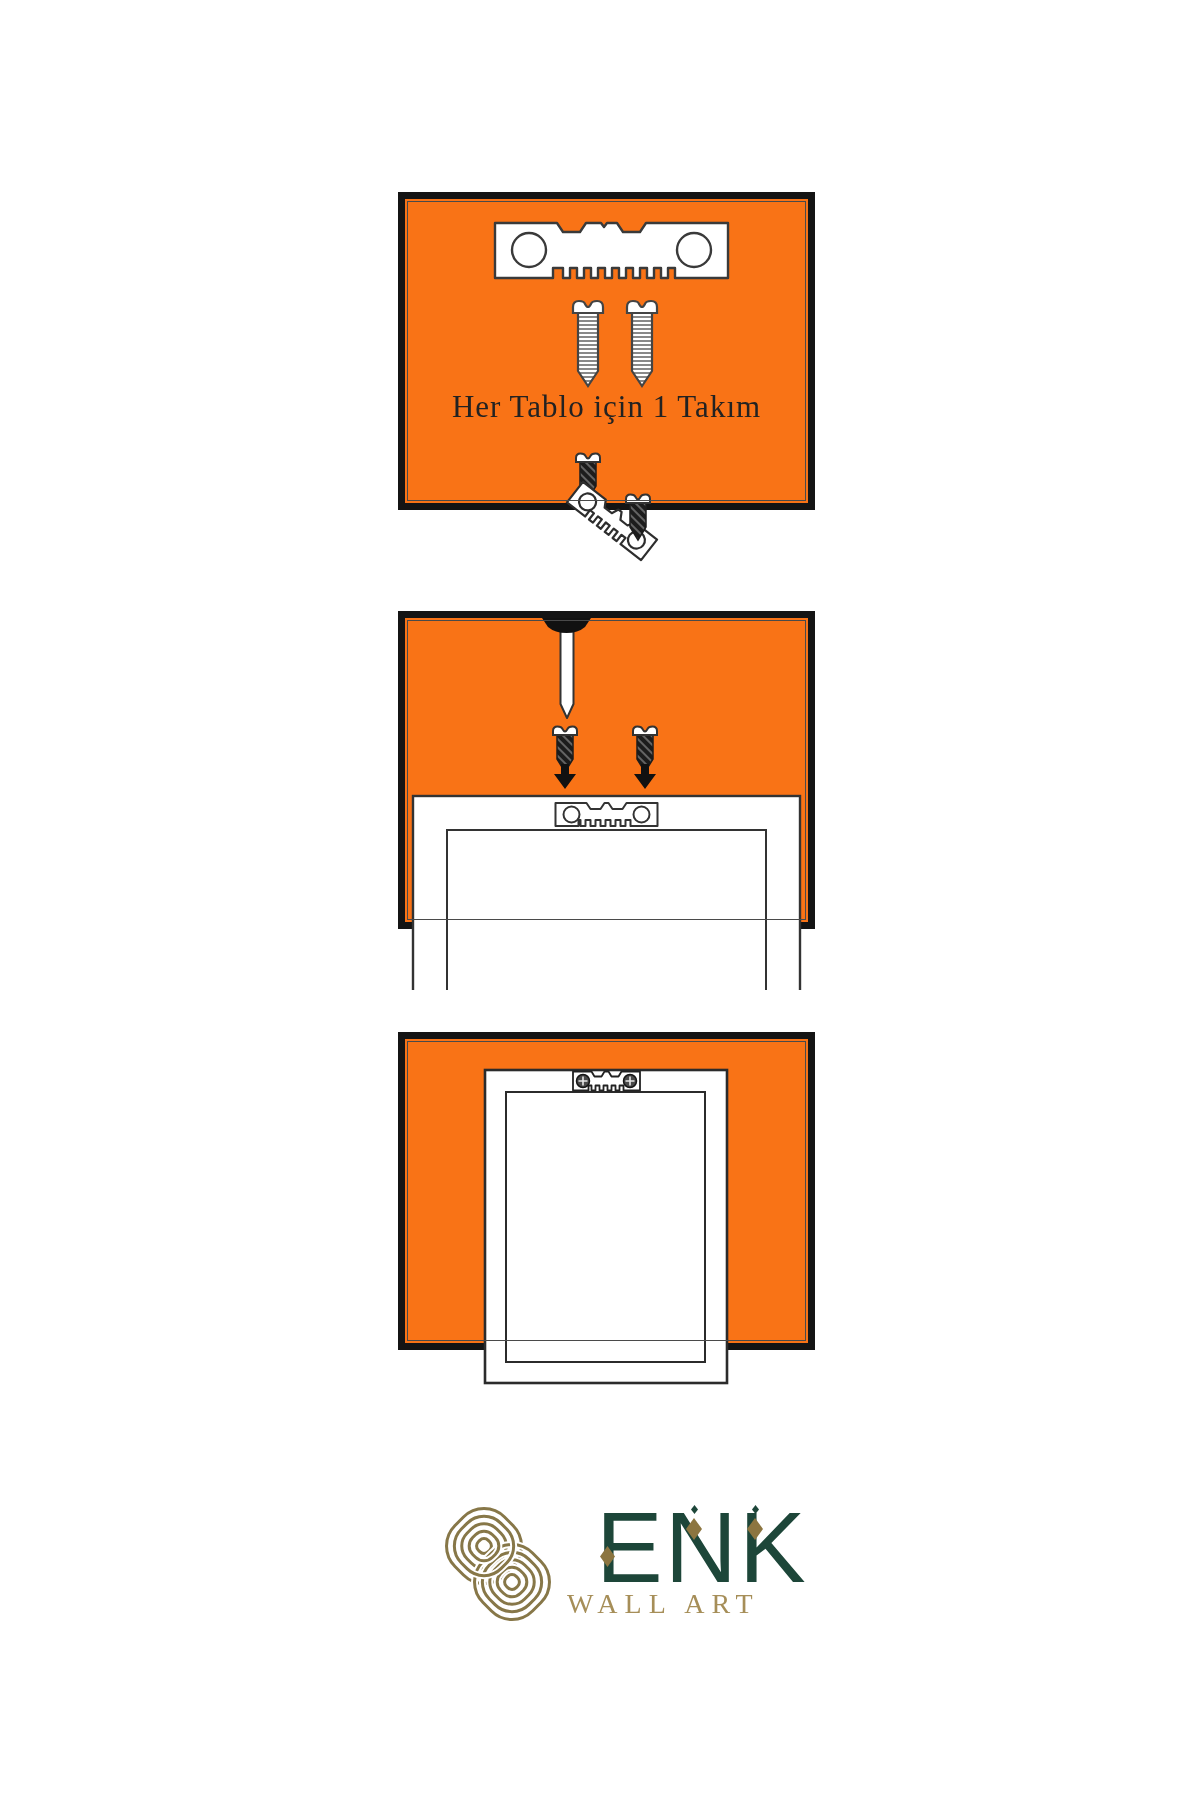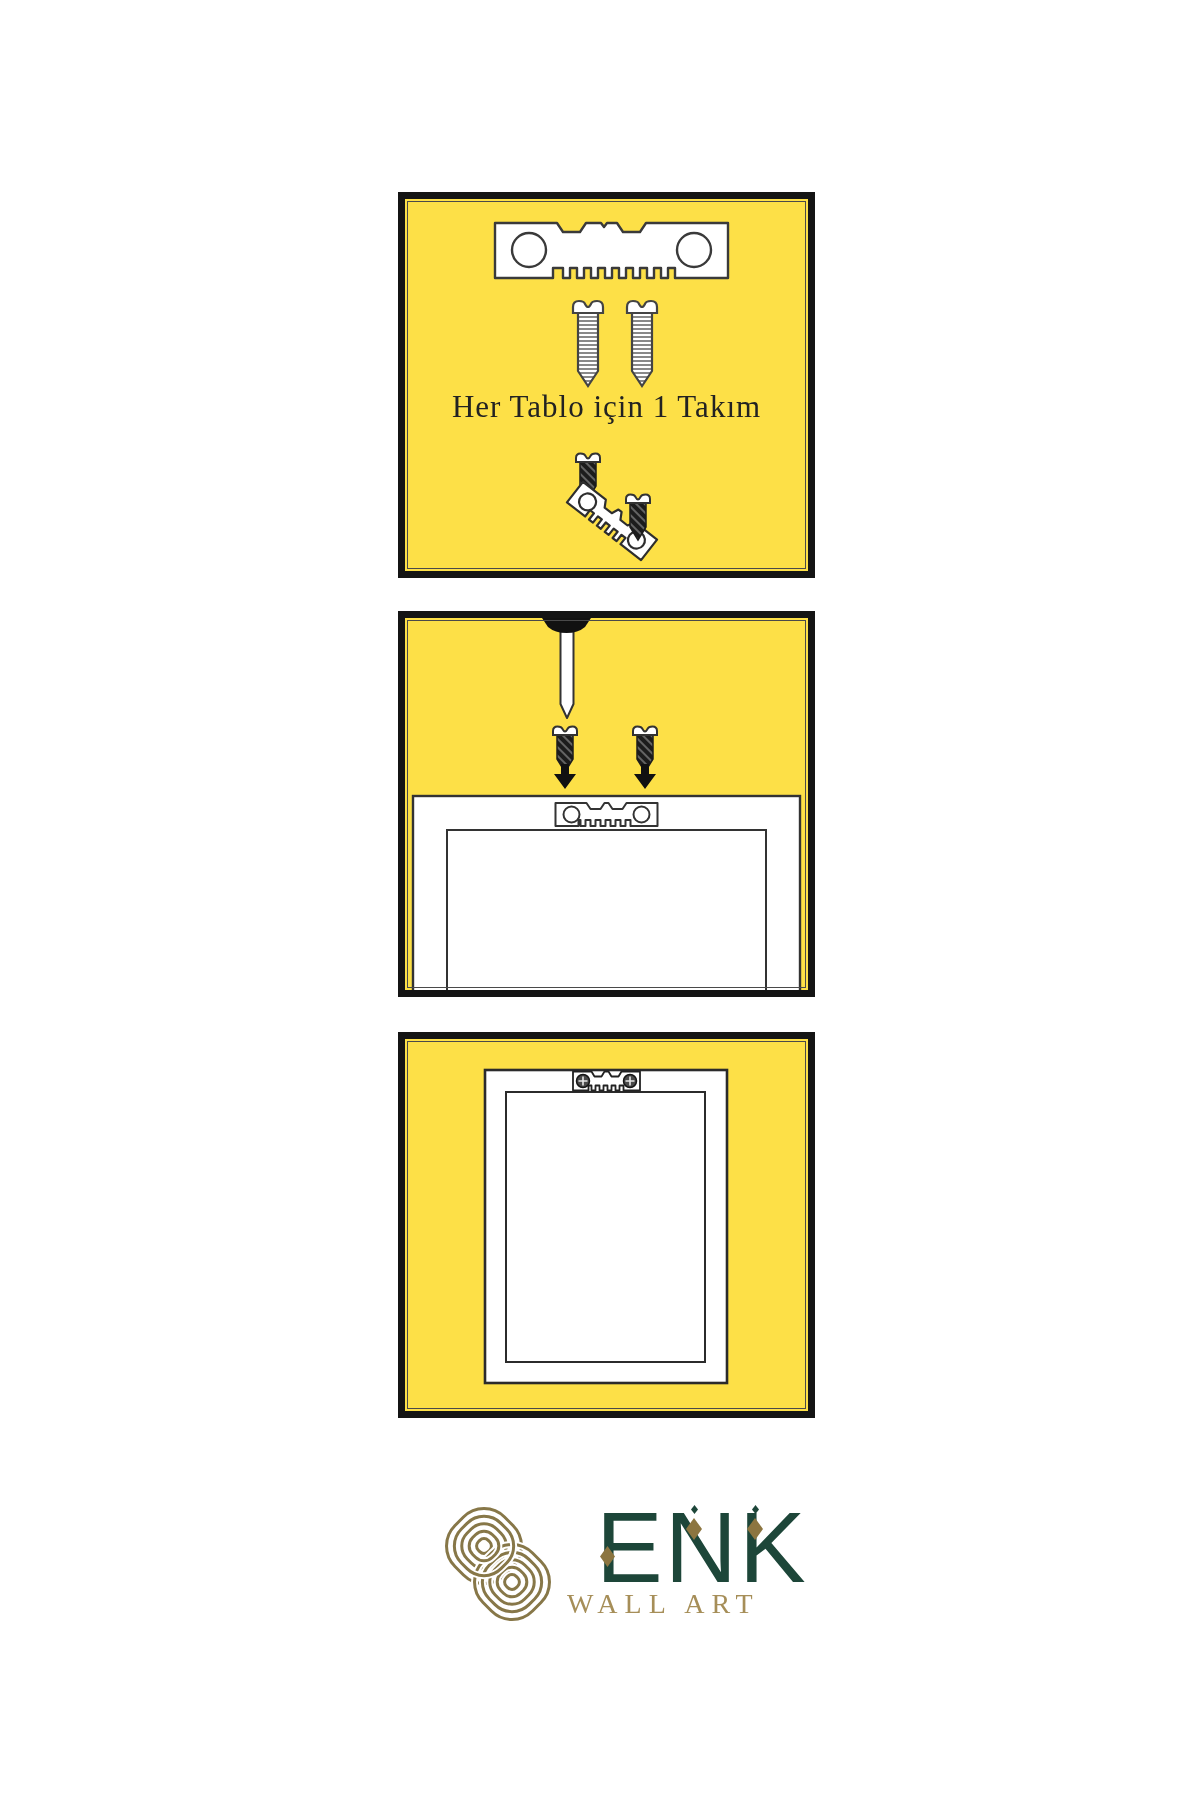--- a/index.html
+++ b/index.html
@@ -1,22 +1,22 @@
 <!DOCTYPE html>
 <html><head>
 <meta charset="utf-8">
 <style>
   html,body{margin:0;padding:0;background:#ffffff;}
   .canvas{
     position:relative;width:1200px;height:1800px;background:#ffffff;
     overflow:hidden;font-family:"Liberation Serif",serif;
   }
   .panel{
-    position:absolute;left:398px;width:417px;height:386px;
-    border:7px solid #141414;background:#fde047;box-sizing:border-box;
+    position:absolute;left:398px;width:417px;height:318px;
+    border:7px solid #141414;background:#f97316;box-sizing:border-box;
   }
   .panel::after{
     content:"";position:absolute;inset:2px;border:1px solid #4a4a4a;pointer-events:none;
   }
   .panel svg{position:absolute;left:0;top:0;}
   #panel-1{top:192px;}
   #panel-2{top:611px;}
   #panel-3{top:1032px;}
   .caption{
     position:absolute;left:0;top:190px;width:403px;text-align:center;

